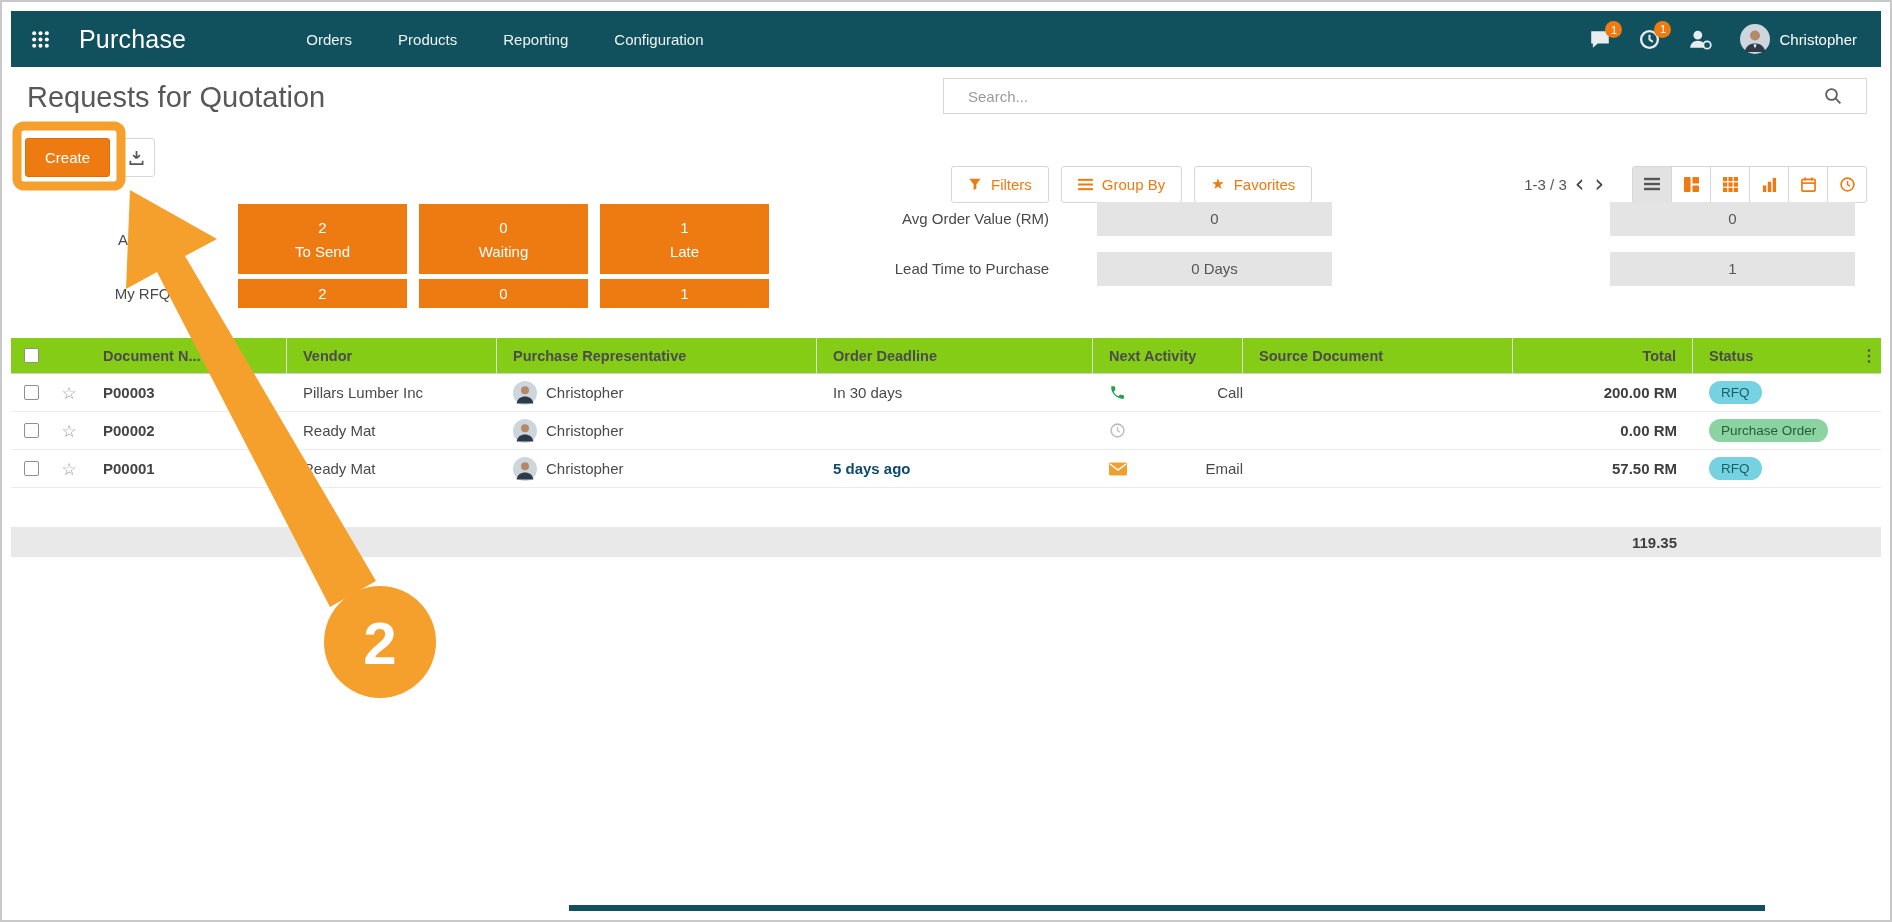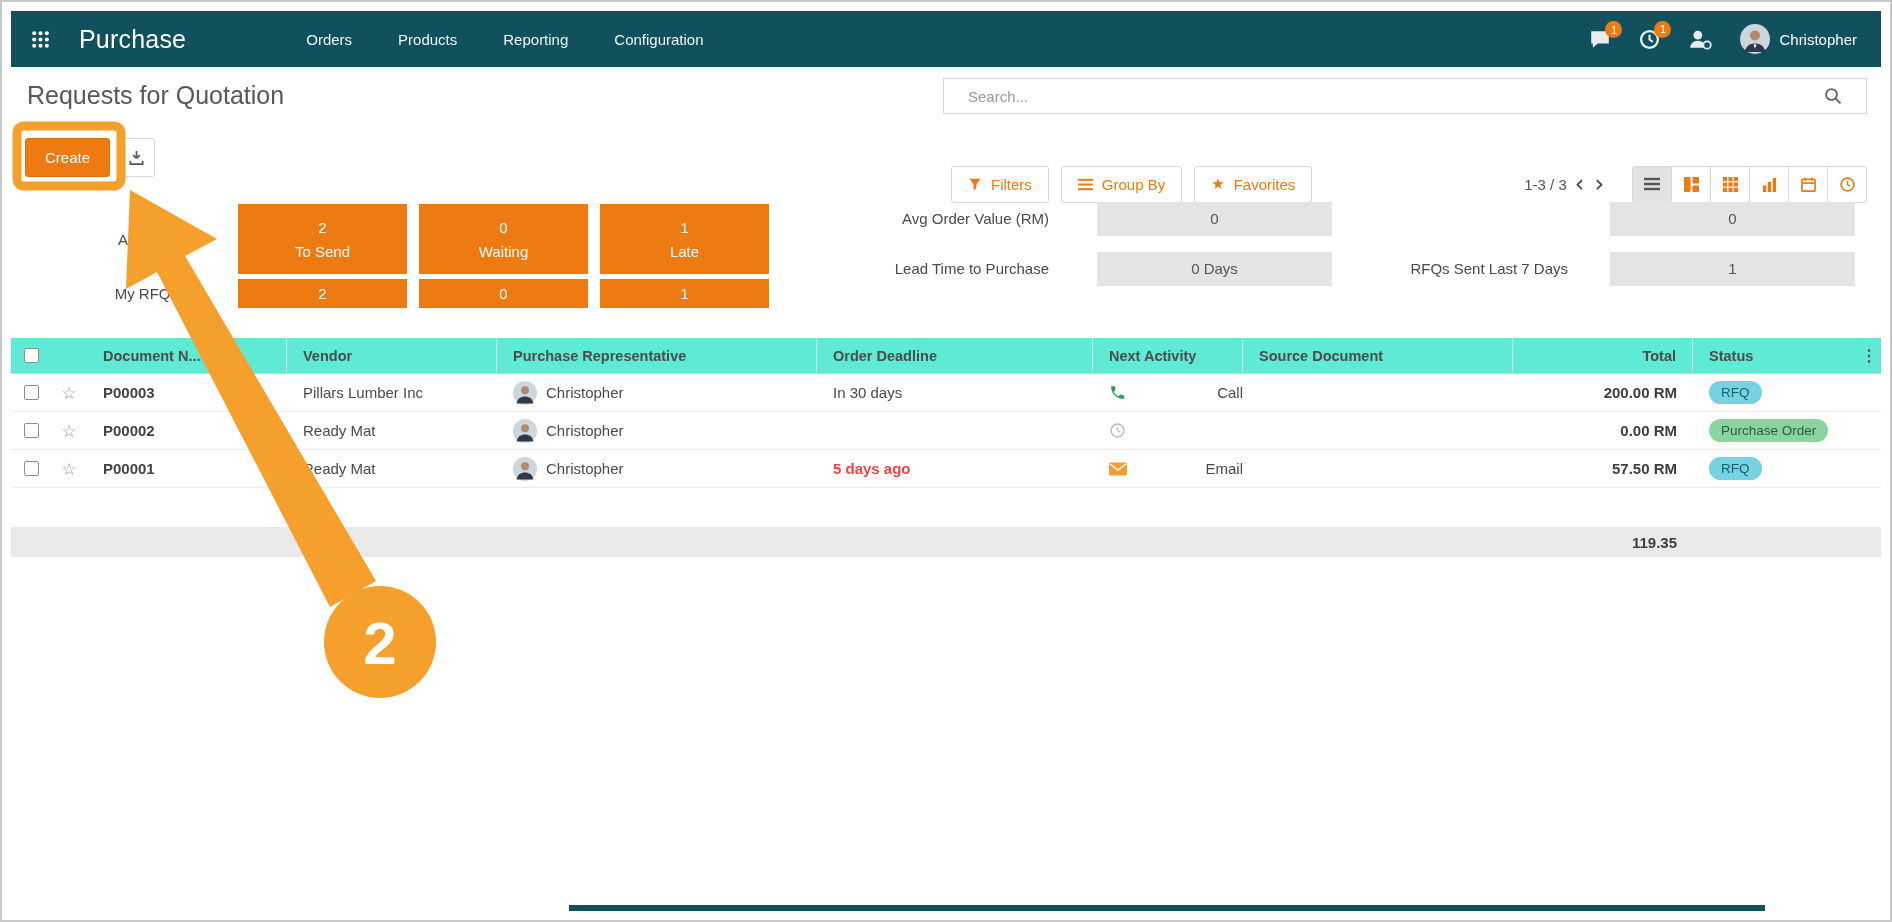--- a/index.html
+++ b/index.html
@@ -14,21 +14,21 @@
   .nav-menu { display:flex; gap:46px; margin-left:120px; font-size:15px; }
   .nav-menu .mi { cursor:pointer; color:#eef4f5; }
   .nav-right { margin-left:auto; display:flex; align-items:center; gap:28px; padding-right:24px; }
   .nav-ic { position:relative; display:flex; }
   .badge { position:absolute; top:-8px; right:-11px; min-width:17px; height:17px; background:#ee7b12; border-radius:9px; color:#fff; font-size:11px; display:flex; align-items:center; justify-content:center; padding:0 3px; }
   .nav-user { display:flex; align-items:center; gap:9px; cursor:pointer; }
   .nav-user .uname { font-size:15px; }
 
   
   .crumb-row { position:absolute; top:56px; left:0; right:0; height:58px; }
-  .page-title { position:absolute; left:16px; top:14px; font-size:25px; color:#585858; }
+  .page-title { position:absolute; left:16px; top:14px; font-size:29px; color:#585858; }
   .searchbox { position:absolute; right:14px; top:11px; width:924px; height:36px; border:1px solid #d6d6d6; background:#fff; display:flex; align-items:center; padding:0 24px; }
   .searchbox input { flex:1; border:none; outline:none; font-size:15px; color:#555; font-family:"Liberation Sans",sans-serif; }
   .searchbox input::placeholder { color:#9a9a9a; }
 
   
   .control-row { position:absolute; top:114px; left:0; right:0; height:64px; }
   .btn-create { position:absolute; left:14px; top:13px; height:39px; padding:0 19px; background:#ee7b12; border:1px solid #dd6f0c; border-radius:3px; color:#fff; font-size:15px; cursor:pointer; font-family:"Liberation Sans",sans-serif; }
   .btn-import { position:absolute; left:106px; top:13px; width:38px; height:39px; background:#fff; border:1px solid #d6d6d6; border-radius:3px; display:flex; align-items:center; justify-content:center; cursor:pointer; }
   .right-controls { position:absolute; left:940px; right:14px; top:12px; height:38px; display:flex; align-items:center;margin-top:28px; }
   .search-btns { display:flex; gap:12px; }
@@ -47,33 +47,33 @@
   .dash-row-label { position:absolute; left:14px; width:153px; text-align:right; font-size:15px; color:#4a4a4a; cursor:pointer; }
   .tiles { position:absolute; left:227px; top:5px; display:grid; grid-template-columns:repeat(3,169px); column-gap:12px; row-gap:5px; }
   .tile-top { height:70px; background:#ee7b12; color:#fff; display:flex; flex-direction:column; align-items:center; justify-content:center; gap:7px; font-size:15px; cursor:pointer; }
   .tile-bottom { height:29px; background:#ee7b12; color:#fff; display:flex; align-items:center; justify-content:center; font-size:15px; cursor:pointer; }
   .mlabel { position:absolute; height:34px; line-height:34px; text-align:right; font-size:15px; color:#4a4a4a; }
   .mbox { position:absolute; height:34px; line-height:34px; text-align:center; background:#e4e4e4; color:#555; font-size:15px; }
 
   
   .listview { position:absolute; top:327px; left:0; right:0; }
   .thead, .trow, .sumrow { display:grid; grid-template-columns:40px 36px 200px 210px 320px 276px 150px 270px 180px 164px 1fr; align-items:center; }
-  .thead { height:36px; background:#5eead4; border-bottom:1px solid #cfcfcf; font-weight:bold; font-size:14.5px; color:#4c4c4c; }
+  .thead { height:36px; background:#84cc16; border-bottom:1px solid #cfcfcf; font-weight:bold; font-size:14.5px; color:#4c4c4c; }
   .thead .hc { padding-left:16px; height:100%; display:flex; align-items:center; border-right:1px solid #dcdcdc; overflow:hidden; white-space:nowrap; cursor:pointer; }
   .thead .hc.noborder { border-right:none; }
   .thead .hc.r { justify-content:flex-end; padding-right:16px; }
   .trow { height:38px; background:#fff; border-bottom:1px solid #ececec; font-size:15px; color:#4a4a4a; cursor:pointer; }
   .cell { padding-left:16px; overflow:hidden; white-space:nowrap; }
   .cell.r { text-align:right; padding-right:16px; padding-left:0; }
   .cc { display:flex; justify-content:center; align-items:center; }
   .cb { width:15px; height:15px; border:1px solid #8f8f8f; border-radius:2px; background:#fff; cursor:pointer; }
   .star { font-size:17px; color:#9a9a9a; cursor:pointer; font-family:"DejaVu Sans",sans-serif; }
   .ref { font-weight:bold; color:#444; }
   .repcell { display:flex; align-items:center; gap:9px; }
-  .late { color:#ef4444; font-weight:bold; }
+  .late { color:#0c4a6e; font-weight:bold; }
   .actcell { display:flex; align-items:center; gap:20px;justify-content:space-between; }
   .money { font-weight:bold; color:#3e3e3e; }
   .pill { display:inline-block; padding:4px 12px; border-radius:12px; font-size:13.5px; }
   .pill.rfq { background:#76d1e0; color:#17616b; }
   .pill.po { background:#8bd3a1; color:#235f36; }
   .gap-row { height:39px; background:#fff; }
   .sumrow { height:30px; background:#e9e9e9; font-size:15px; }
   .kebab { color:#555; font-weight:bold; font-size:16px; text-align:center; cursor:pointer; }
 
   .bottom-bar { position:absolute; left:558px; top:894px; width:1196px; height:8px; background:#11505d; }
@@ -276,21 +276,20 @@
         <div class="tile-bottom">2</div>
         <div class="tile-bottom">0</div>
         <div class="tile-bottom">1</div>
       </div>
 
       <div class="mlabel" style="left:640px; width:398px; top:3px;">Avg Order Value (RM)</div>
       <div class="mbox" style="left:1086px; width:235px; top:3px;">0</div>
       <div class="mlabel" style="left:640px; width:398px; top:53px;">Lead Time to Purchase</div>
       <div class="mbox" style="left:1086px; width:235px; top:53px;">0 Days</div>
       <div class="mbox" style="left:1599px; width:245px; top:3px;">0</div>
-      <div class="mlabel" style="left:1331px; width:226px; top:53px;">RFQs Sent Last 7 Days</div>
       <div class="mbox" style="left:1599px; width:245px; top:53px;">1</div>
     </div>
 
     <div class="listview">
       <div class="thead">
         <div class="cc">
             <span class="cb"></span>
           </div>
         <div></div>
         <div class="hc">Document N...</div>

